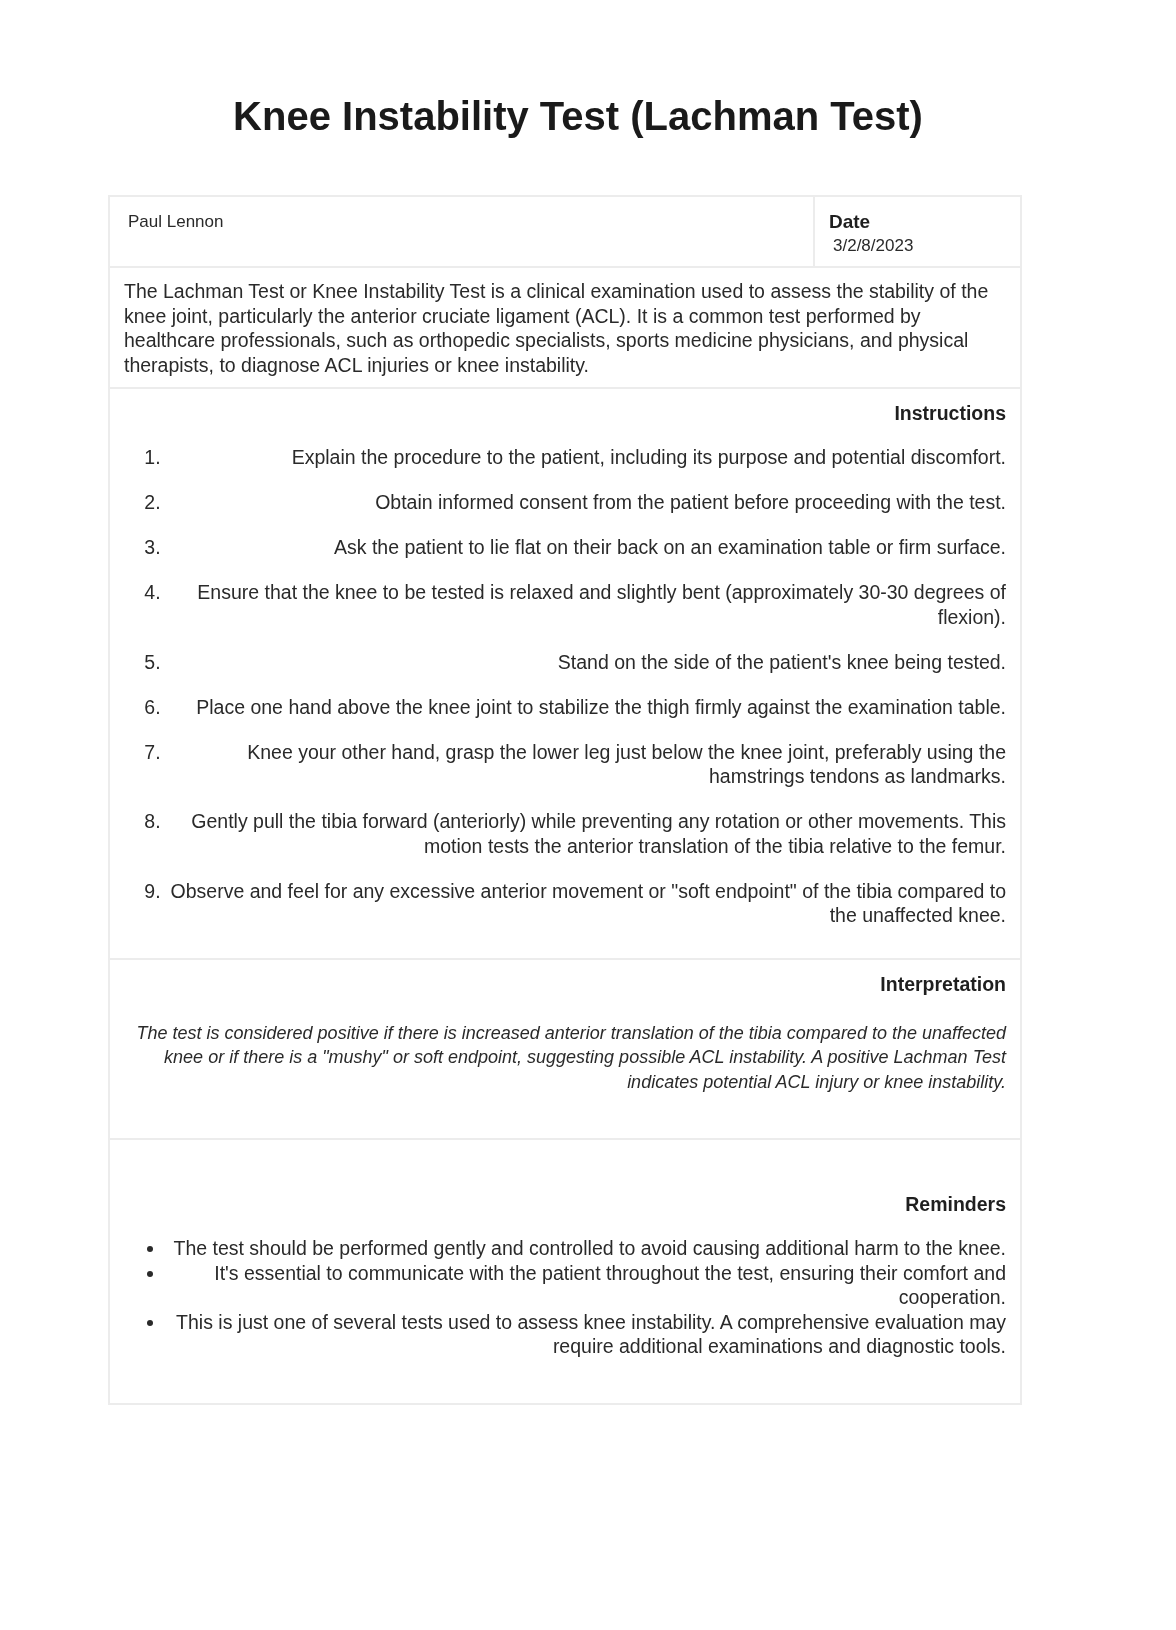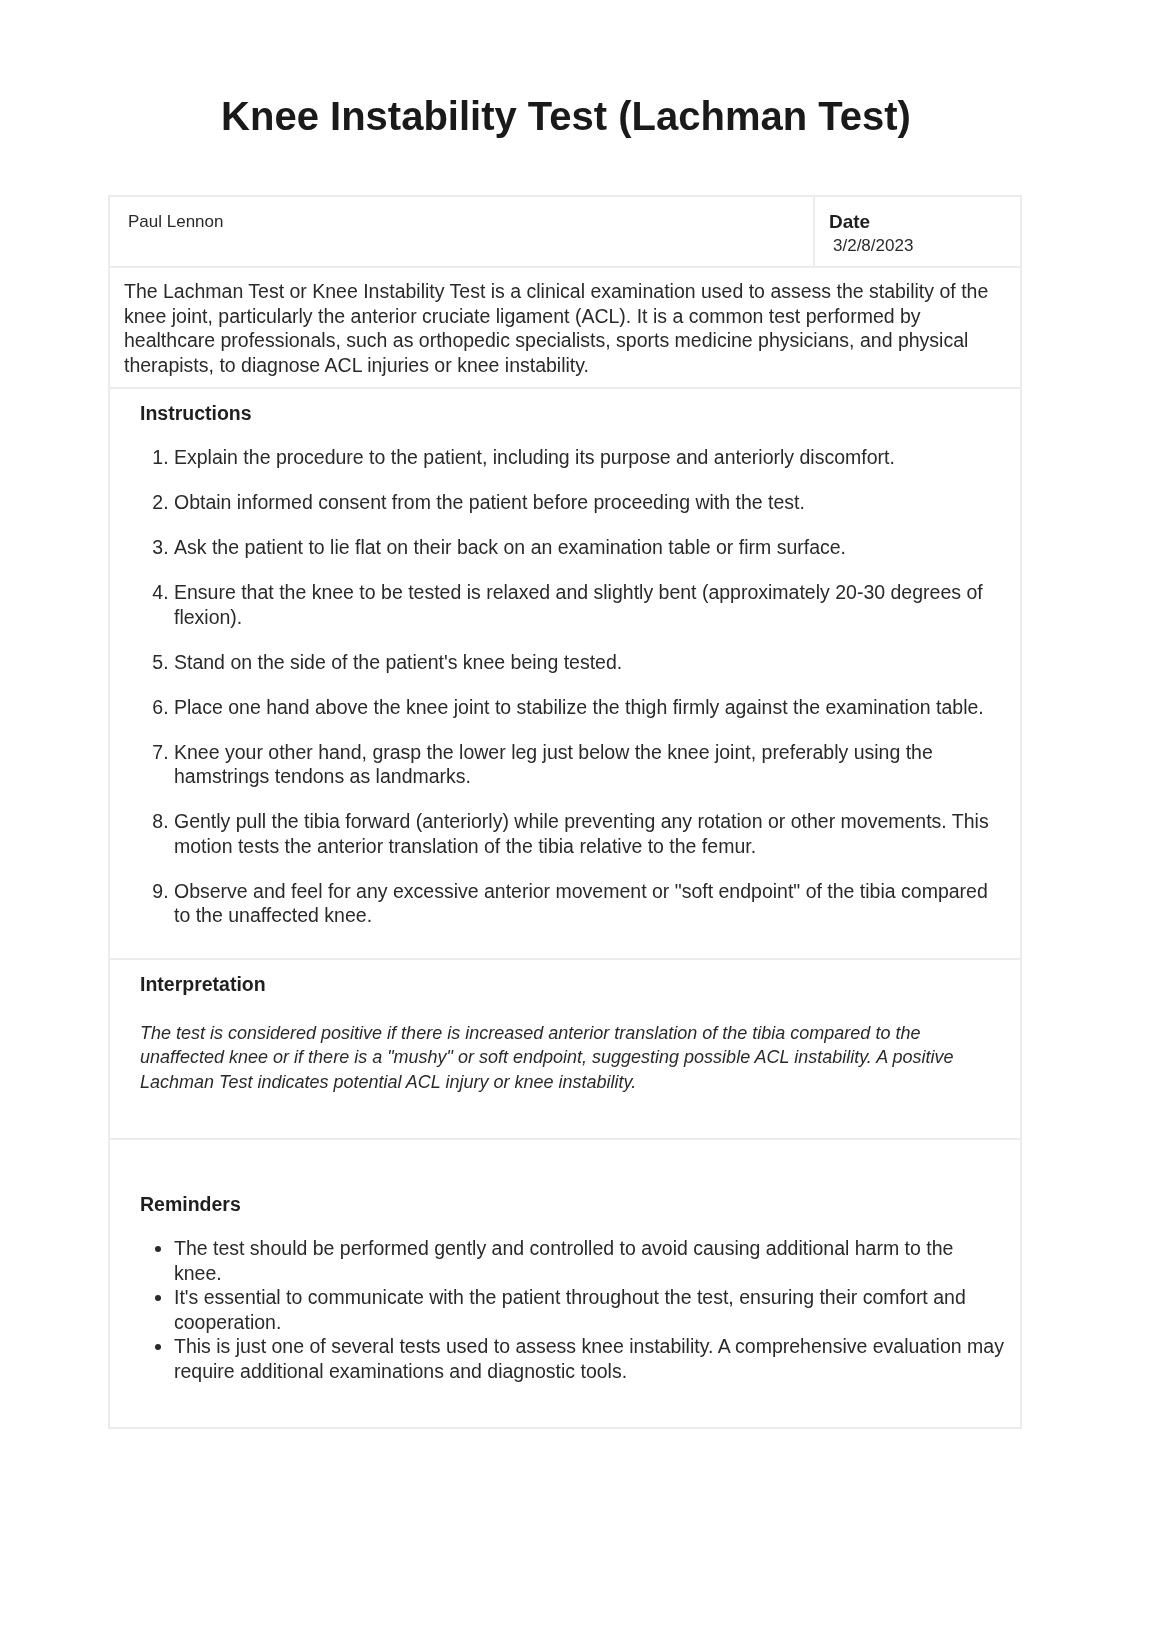--- a/index.html
+++ b/index.html
@@ -10,21 +10,21 @@
     body {
       width: 1176px;
       height: 1630px;
       position: relative;
       font-family: "Liberation Sans", sans-serif;
       color: #222222;
     }
     .title {
       position: absolute;
       top: 94px;
-      left: 0;
+      left: 12px;
       width: 1132px;
       text-align: center;
       font-size: 40px;
       font-weight: bold;
       color: #1a1a1a;
       margin: 0;
       letter-spacing: 0px;
     }
     .form {
       position: absolute;
@@ -67,21 +67,22 @@
       line-height: 24px;
       padding-left: 4px;
     }
     .intro {
       padding: 11px 14px 10px 14px;
       font-size: 19.5px;
       line-height: 24.5px;
       color: #2a2a2a;
     }
     .section {
-      padding: 12px 14px 14px 30px;
+      padding: 12px 14px 14px 22px;
+      text-align: right;
     }
     .section-title {
       font-size: 19.5px;
       font-weight: bold;
       color: #1f1f1f;
       line-height: 24px;
       margin: 0;
     }
     ol.steps {
       margin: 20px 0 0 0;
@@ -131,24 +132,24 @@
       <div class="label">Date</div>
       <div class="value">3/2/8/2023</div>
     </div>
   </div>
 
   <div class="row intro">The Lachman Test or Knee Instability Test is a clinical examination used to assess the stability of the knee joint, particularly the anterior cruciate ligament (ACL). It is a common test performed by healthcare professionals, such as orthopedic specialists, sports medicine physicians, and physical therapists, to diagnose ACL injuries or knee instability.</div>
 
   <div class="row section section-instructions">
     <h2 class="section-title">Instructions</h2>
     <ol class="steps">
-      <li>Explain the procedure to the patient, including its purpose and anteriorly discomfort.</li>
+      <li>Explain the procedure to the patient, including its purpose and potential discomfort.</li>
       <li>Obtain informed consent from the patient before proceeding with the test.</li>
       <li>Ask the patient to lie flat on their back on an examination table or firm surface.</li>
-      <li>Ensure that the knee to be tested is relaxed and slightly bent (approximately 20-30 degrees of flexion).</li>
+      <li>Ensure that the knee to be tested is relaxed and slightly bent (approximately 30-30 degrees of flexion).</li>
       <li>Stand on the side of the patient's knee being tested.</li>
       <li>Place one hand above the knee joint to stabilize the thigh firmly against the examination table.</li>
       <li>Knee your other hand, grasp the lower leg just below the knee joint, preferably using the hamstrings tendons as landmarks.</li>
       <li>Gently pull the tibia forward (anteriorly) while preventing any rotation or other movements. This motion tests the anterior translation of the tibia relative to the femur.</li>
       <li>Observe and feel for any excessive anterior movement or "soft endpoint" of the tibia compared to the unaffected knee.</li>
     </ol>
   </div>
 
   <div class="row section">
     <h2 class="section-title">Interpretation</h2>

